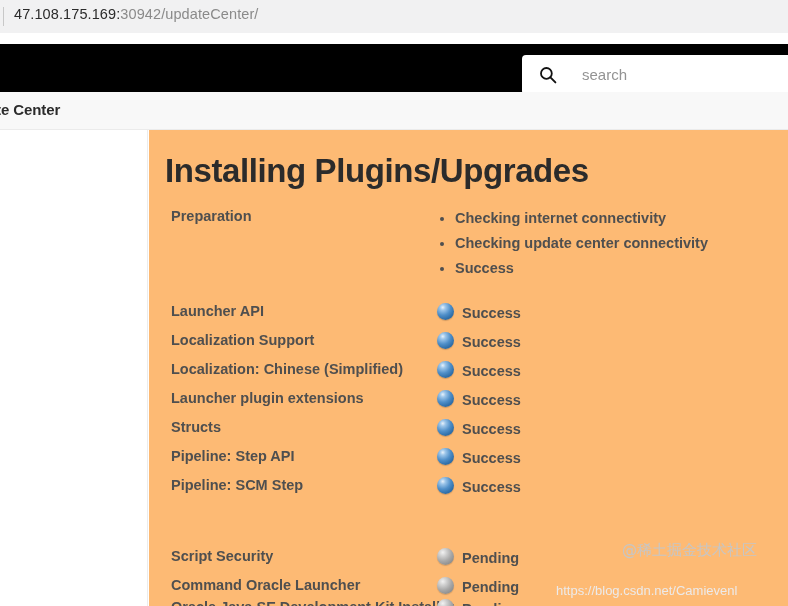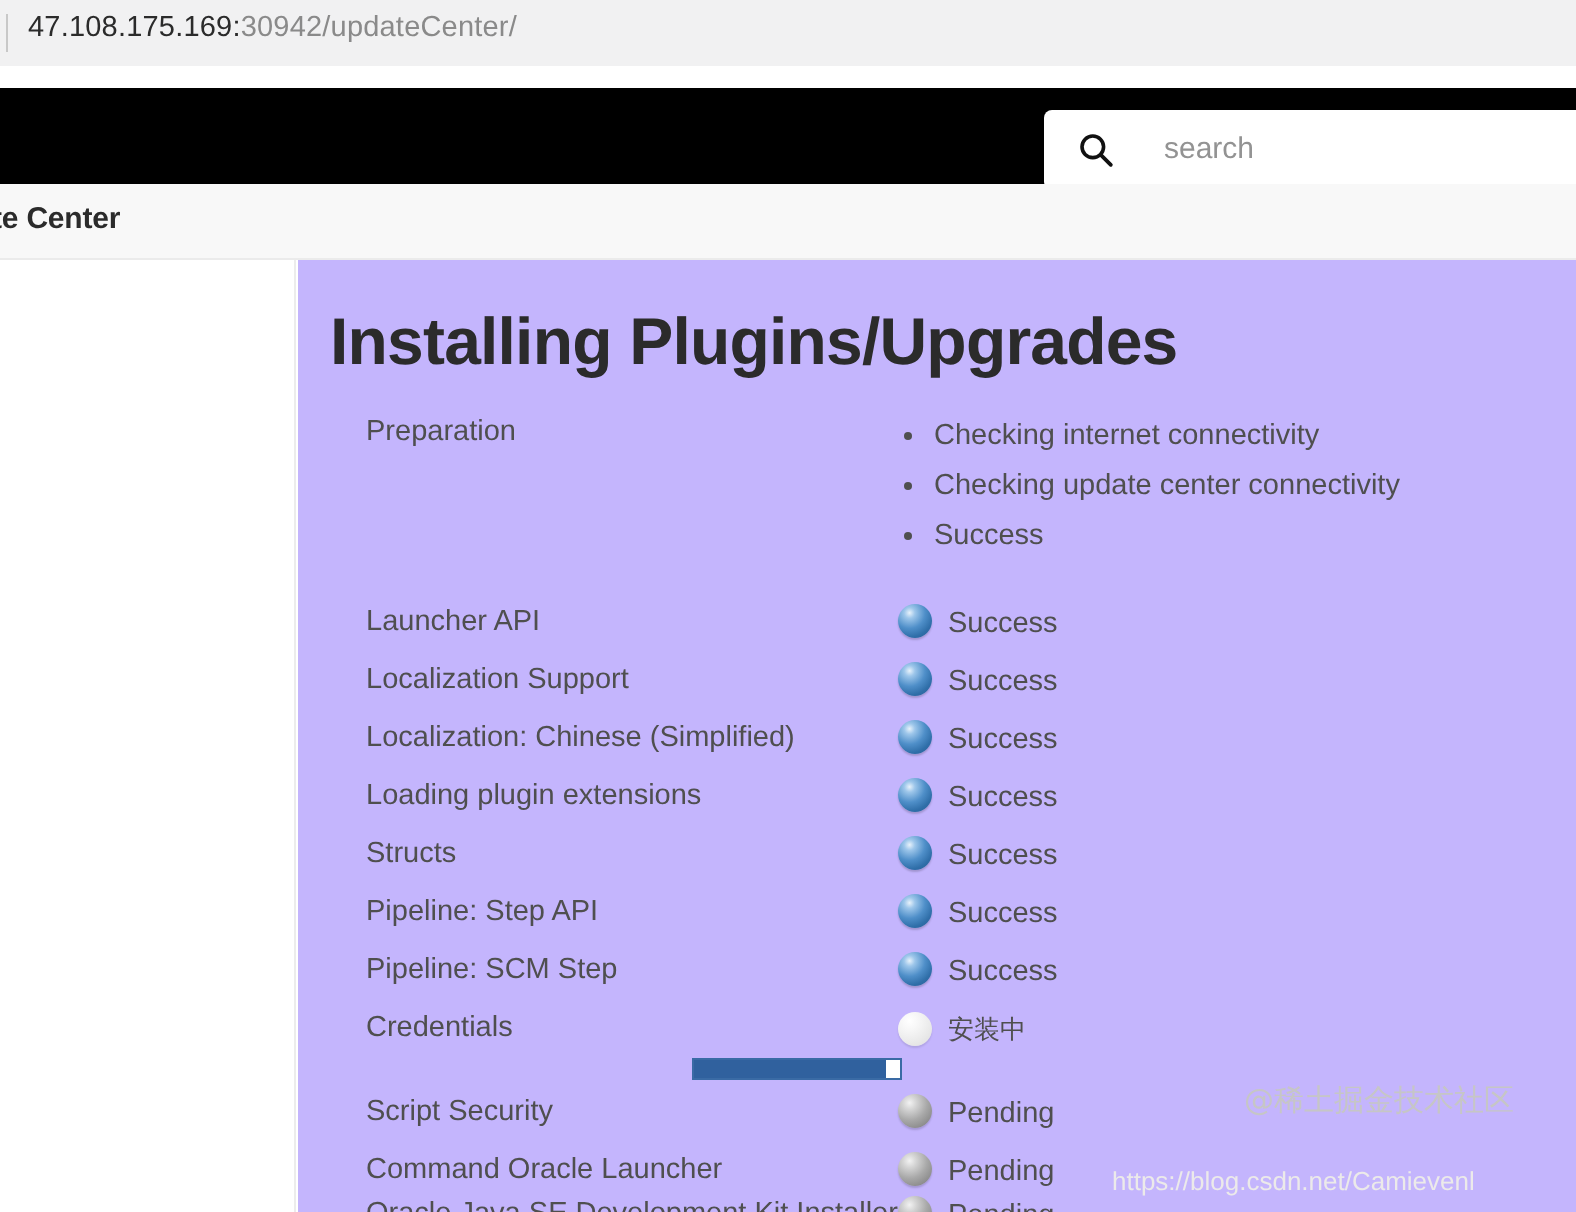--- a/index.html
+++ b/index.html
@@ -93,39 +93,40 @@
     left: 0; top: 130px;
     width: 148px; height: 476px;
     background: #ffffff;
     border-right: 1px solid #ececec;
     box-sizing: border-box;
   }
   #main {
     position: absolute;
     left: 149px; top: 130px;
     width: 639px; height: 476px;
-    background: #c4b5fd;
+    background: #fdba74;
   }
 
   #pagetitle {
     position: absolute;
     left: 16px; top: 22px;
     font-size: 33px;
     font-weight: bold;
     color: #2b2b2b;
     letter-spacing: -.4px;
     white-space: nowrap;
   }
 
   
   .row {
     position: absolute;
-    left: 16px;
+    left: 4px;
     width: 564px;
     height: 29px;
+    font-weight: bold;
   }
   .row .name {
     position: absolute;
     left: 18px; top: 0;
     font-size: 14.5px;
     color: #4f4f4f;
     white-space: nowrap;
   }
   .row .statuswrap {
     position: absolute;
@@ -270,21 +271,21 @@
   </div>
 
   <div class="row" style="top:231px;text-align:right;">
     <div class="name">Localization: Chinese (Simplified)</div>
     <div class="statuswrap">
       <span class="ball success"></span><span class="statuslabel">Success</span>
     </div>
   </div>
 
   <div class="row" style="top:260px;">
-    <div class="name">Loading plugin extensions</div>
+    <div class="name">Launcher plugin extensions</div>
     <div class="statuswrap">
       <span class="ball success"></span><span class="statuslabel">Success</span>
     </div>
   </div>
 
   <div class="row" style="top:289px;">
     <div class="name">Structs</div>
     <div class="statuswrap">
       <span class="ball success"></span><span class="statuslabel">Success</span>
     </div>
@@ -297,29 +298,20 @@
     </div>
   </div>
 
   <div class="row" style="top:347px;">
     <div class="name">Pipeline: SCM Step</div>
     <div class="statuswrap">
       <span class="ball success"></span><span class="statuslabel">Success</span>
     </div>
   </div>
 
-  <div class="row" style="top:376px; height:42px;">
-    <div class="name">Credentials</div>
-    <div class="statuswrap">
-      <span class="ball installing"></span><span class="statuslabel cjk">安装中</span>
-    </div>
-    <div class="progressbar">
-      <div class="fill" id="pbfill" style="width: 93%;"></div>
-    </div>
-  </div>
 
   <div class="row" style="top:418px;">
     <div class="name">Script Security</div>
     <div class="statuswrap">
       <span class="ball pending"></span><span class="statuslabel">Pending</span>
     </div>
   </div>
 
   <div class="row" style="top:447px;">
     <div class="name">Command Oracle Launcher</div>

